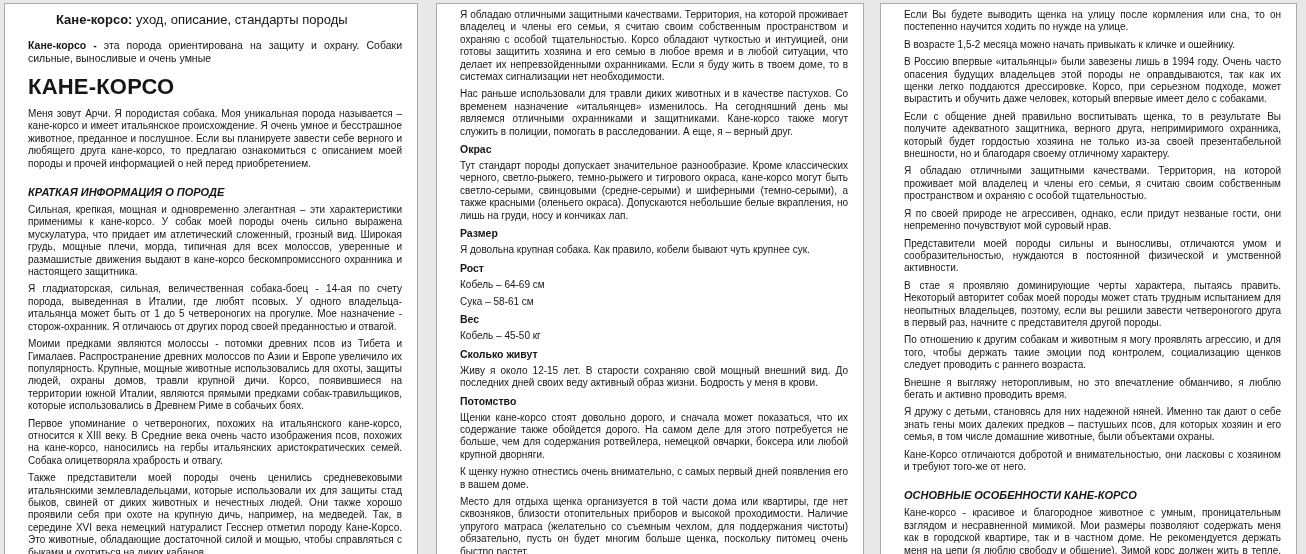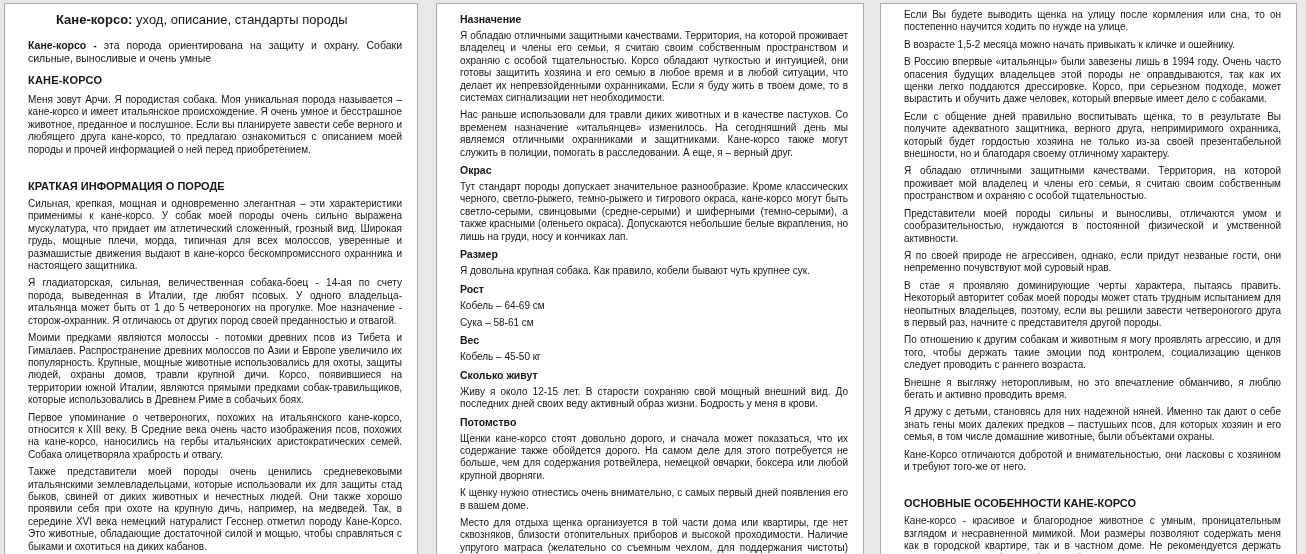--- a/index.html
+++ b/index.html
@@ -37,29 +37,30 @@
 
   .lead {
     font-size: 10.5px;
     line-height: 13px;
     margin: 0 0 7px 0;
     text-align: justify;
   }
   .lead b { font-weight: bold; }
 
   .h1 {
-    font-size: 11px;
+    font-size: 22px;
     font-weight: bold;
     margin: 9px 0 8px 0;
     letter-spacing: 0.2px;
   }
   .h2 {
     font-size: 11px;
     font-weight: bold;
-    margin: 24px 0 6px 0;
+    margin: 16px 0 6px 0;
+    font-style: italic;
   }
   .h3 {
     font-size: 10.5px;
     font-weight: bold;
     margin: 4px 0 5px 0;
   }
   p.body-p {
     font-size: 10px;
     line-height: 12.4px;
     margin: 0 0 5px 0;
@@ -75,21 +76,20 @@
     <div class="h1">КАНЕ-КОРСО</div>
     <p class="body-p">Меня зовут Арчи. Я породистая собака. Моя уникальная порода называется – кане-корсо и имеет итальянское происхождение. Я очень умное и бесстрашное животное, преданное и послушное. Если вы планируете завести себе верного и любящего друга кане-корсо, то предлагаю ознакомиться с описанием моей породы и прочей информацией о ней перед приобретением.</p>
     <div class="h2">КРАТКАЯ ИНФОРМАЦИЯ О ПОРОДЕ</div>
     <p class="body-p">Сильная, крепкая, мощная и одновременно элегантная – эти характеристики применимы к кане-корсо. У собак моей породы очень сильно выражена мускулатура, что придает им атлетический сложенный, грозный вид. Широкая грудь, мощные плечи, морда, типичная для всех молоссов, уверенные и размашистые движения выдают в кане-корсо бескомпромиссного охранника и настоящего защитника.</p>
     <p class="body-p">Я гладиаторская, сильная, величественная собака-боец - 14-ая по счету порода, выведенная в Италии, где любят псовых. У одного владельца-итальянца может быть от 1 до 5 четвероногих на прогулке. Мое назначение - сторож-охранник. Я отличаюсь от других пород своей преданностью и отвагой.</p>
     <p class="body-p">Моими предками являются молоссы - потомки древних псов из Тибета и Гималаев. Распространение древних молоссов по Азии и Европе увеличило их популярность. Крупные, мощные животные использовались для охоты, защиты людей, охраны домов, травли крупной дичи. Корсо, появившиеся на территории южной Италии, являются прямыми предками собак-травильщиков, которые использовались в Древнем Риме в собачьих боях.</p>
     <p class="body-p">Первое упоминание о четвероногих, похожих на итальянского кане-корсо, относится к XIII веку. В Средние века очень часто изображения псов, похожих на кане-корсо, наносились на гербы итальянских аристократических семей. Собака олицетворяла храбрость и отвагу.</p>
     <p class="body-p">Также представители моей породы очень ценились средневековыми итальянскими землевладельцами, которые использовали их для защиты стад быков, свиней от диких животных и нечестных людей. Они также хорошо проявили себя при охоте на крупную дичь, например, на медведей. Так, в середине XVI века немецкий натуралист Гесснер отметил породу Кане-Корсо. Это животные, обладающие достаточной силой и мощью, чтобы справляться с быками и охотиться на диких кабанов.</p>
   </div>
 <div class="page page-2">
-    <div class="h3">Назначение</div>
     <p class="body-p">Я обладаю отличными защитными качествами. Территория, на которой проживает владелец и члены его семьи, я считаю своим собственным пространством и охраняю с особой тщательностью. Корсо обладают чуткостью и интуицией, они готовы защитить хозяина и его семью в любое время и в любой ситуации, что делает их непревзойденными охранниками. Если я буду жить в твоем доме, то в системах сигнализации нет необходимости.</p>
     <p class="body-p">Нас раньше использовали для травли диких животных и в качестве пастухов. Со временем назначение «итальянцев» изменилось. На сегодняшний день мы являемся отличными охранниками и защитниками. Кане-корсо также могут служить в полиции, помогать в расследовании. А еще, я – верный друг.</p>
     <div class="h3">Окрас</div>
     <p class="body-p">Тут стандарт породы допускает значительное разнообразие. Кроме классических черного, светло-рыжего, темно-рыжего и тигрового окраса, кане-корсо могут быть светло-серыми, свинцовыми (средне-серыми) и шиферными (темно-серыми), а также красными (оленьего окраса). Допускаются небольшие белые вкрапления, но лишь на груди, носу и кончиках лап.</p>
     <div class="h3">Размер</div>
     <p class="body-p">Я довольна крупная собака. Как правило, кобели бывают чуть крупнее сук.</p>
     <div class="h3">Рост</div>
     <p class="body-p">Кобель – 64-69 см</p>
     <p class="body-p">Сука – 58-61 см</p>
     <div class="h3">Вес</div>
@@ -100,22 +100,22 @@
     <p class="body-p">Щенки кане-корсо стоят довольно дорого, и сначала может показаться, что их содержание также обойдется дорого. На самом деле для этого потребуется не больше, чем для содержания ротвейлера, немецкой овчарки, боксера или любой крупной дворняги.</p>
     <p class="body-p">К щенку нужно отнестись очень внимательно, с самых первый дней появления его в вашем доме.</p>
     <p class="body-p">Место для отдыха щенка организуется в той части дома или квартиры, где нет сквозняков, близости отопительных приборов и высокой проходимости. Наличие упругого матраса (желательно со съемным чехлом, для поддержания чистоты) обязательно, пусть он будет многим больше щенка, поскольку питомец очень быстро растет.</p>
   </div>
 <div class="page page-3">
     <p class="body-p">Если Вы будете выводить щенка на улицу после кормления или сна, то он постепенно научится ходить по нужде на улице.</p>
     <p class="body-p">В возрасте 1,5-2 месяца можно начать привыкать к кличке и ошейнику.</p>
     <p class="body-p">В Россию впервые «итальянцы» были завезены лишь в 1994 году. Очень часто опасения будущих владельцев этой породы не оправдываются, так как их щенки легко поддаются дрессировке. Корсо, при серьезном подходе, может вырастить и обучить даже человек, который впервые имеет дело с собаками.</p>
     <p class="body-p">Если с общение дней правильно воспитывать щенка, то в результате Вы получите адекватного защитника, верного друга, непримиримого охранника, который будет гордостью хозяина не только из-за своей презентабельной внешности, но и благодаря своему отличному характеру.</p>
     <p class="body-p">Я обладаю отличными защитными качествами. Территория, на которой проживает мой владелец и члены его семьи, я считаю своим собственным пространством и охраняю с особой тщательностью.</p>
+    <p class="body-p">Я по своей природе не агрессивен, однако, если придут незваные гости, они непременно почувствуют мой суровый нрав.</p>
     <p class="body-p">Представители моей породы сильны и выносливы, отличаются умом и сообразительностью, нуждаются в постоянной физической и умственной активности.</p>
-    <p class="body-p">Я по своей природе не агрессивен, однако, если придут незваные гости, они непременно почувствуют мой суровый нрав.</p>
     <p class="body-p">В стае я проявляю доминирующие черты характера, пытаясь править. Некоторый авторитет собак моей породы может стать трудным испытанием для неопытных владельцев, поэтому, если вы решили завести четвероногого друга в первый раз, начните с представителя другой породы.</p>
     <p class="body-p">По отношению к другим собакам и животным я могу проявлять агрессию, и для того, чтобы держать такие эмоции под контролем, социализацию щенков следует проводить с раннего возраста.</p>
     <p class="body-p">Внешне я выгляжу неторопливым, но это впечатление обманчиво, я люблю бегать и активно проводить время.</p>
     <p class="body-p">Я дружу с детьми, становясь для них надежной няней. Именно так дают о себе знать гены моих далеких предков – пастушьих псов, для которых хозяин и его семья, в том числе домашние животные, были объектами охраны.</p>
     <p class="body-p">Кане-Корсо отличаются добротой и внимательностью, они ласковы с хозяином и требуют того-же от него.</p>
     <div class="h2">ОСНОВНЫЕ ОСОБЕННОСТИ КАНЕ-КОРСО</div>
     <p class="body-p">Кане-корсо - красивое и благородное животное с умным, проницательным взглядом и несравненной мимикой. Мои размеры позволяют содержать меня как в городской квартире, так и в частном доме. Не рекомендуется держать меня на цепи (я люблю свободу и общение). Зимой корс должен жить в тепле. Средняя продолжительность моей жизни составляет 12-15 лет.</p>
   </div>
 
 </body></html>

